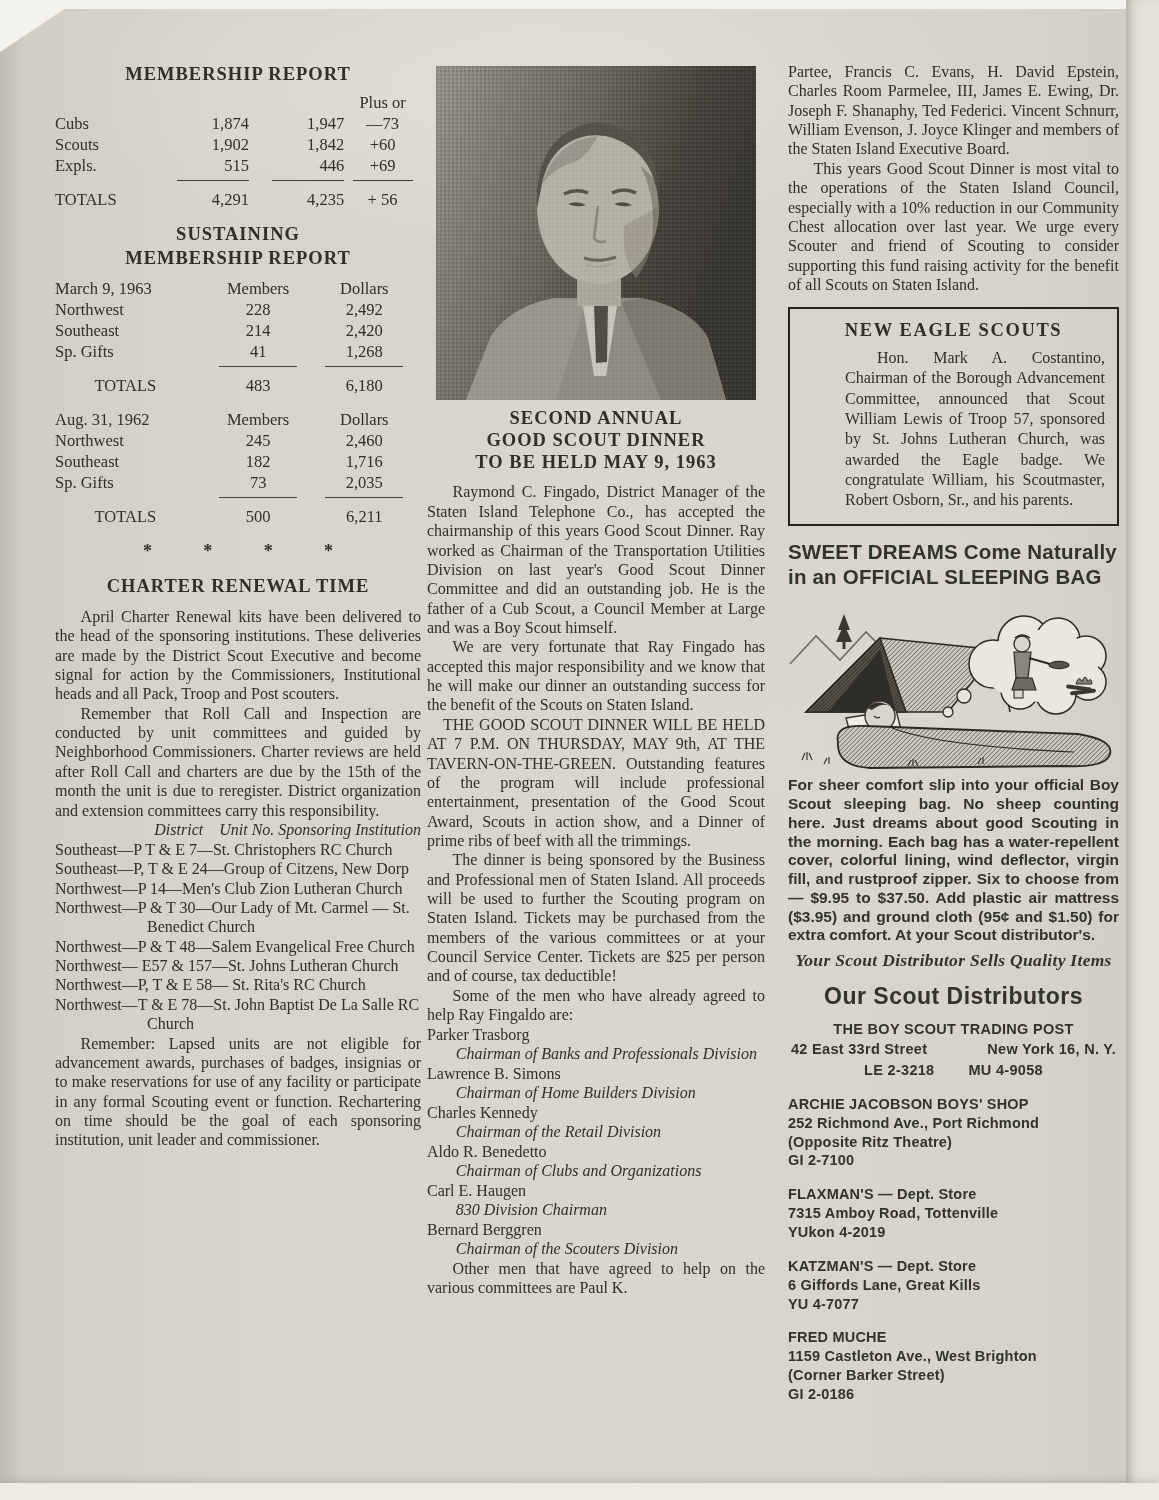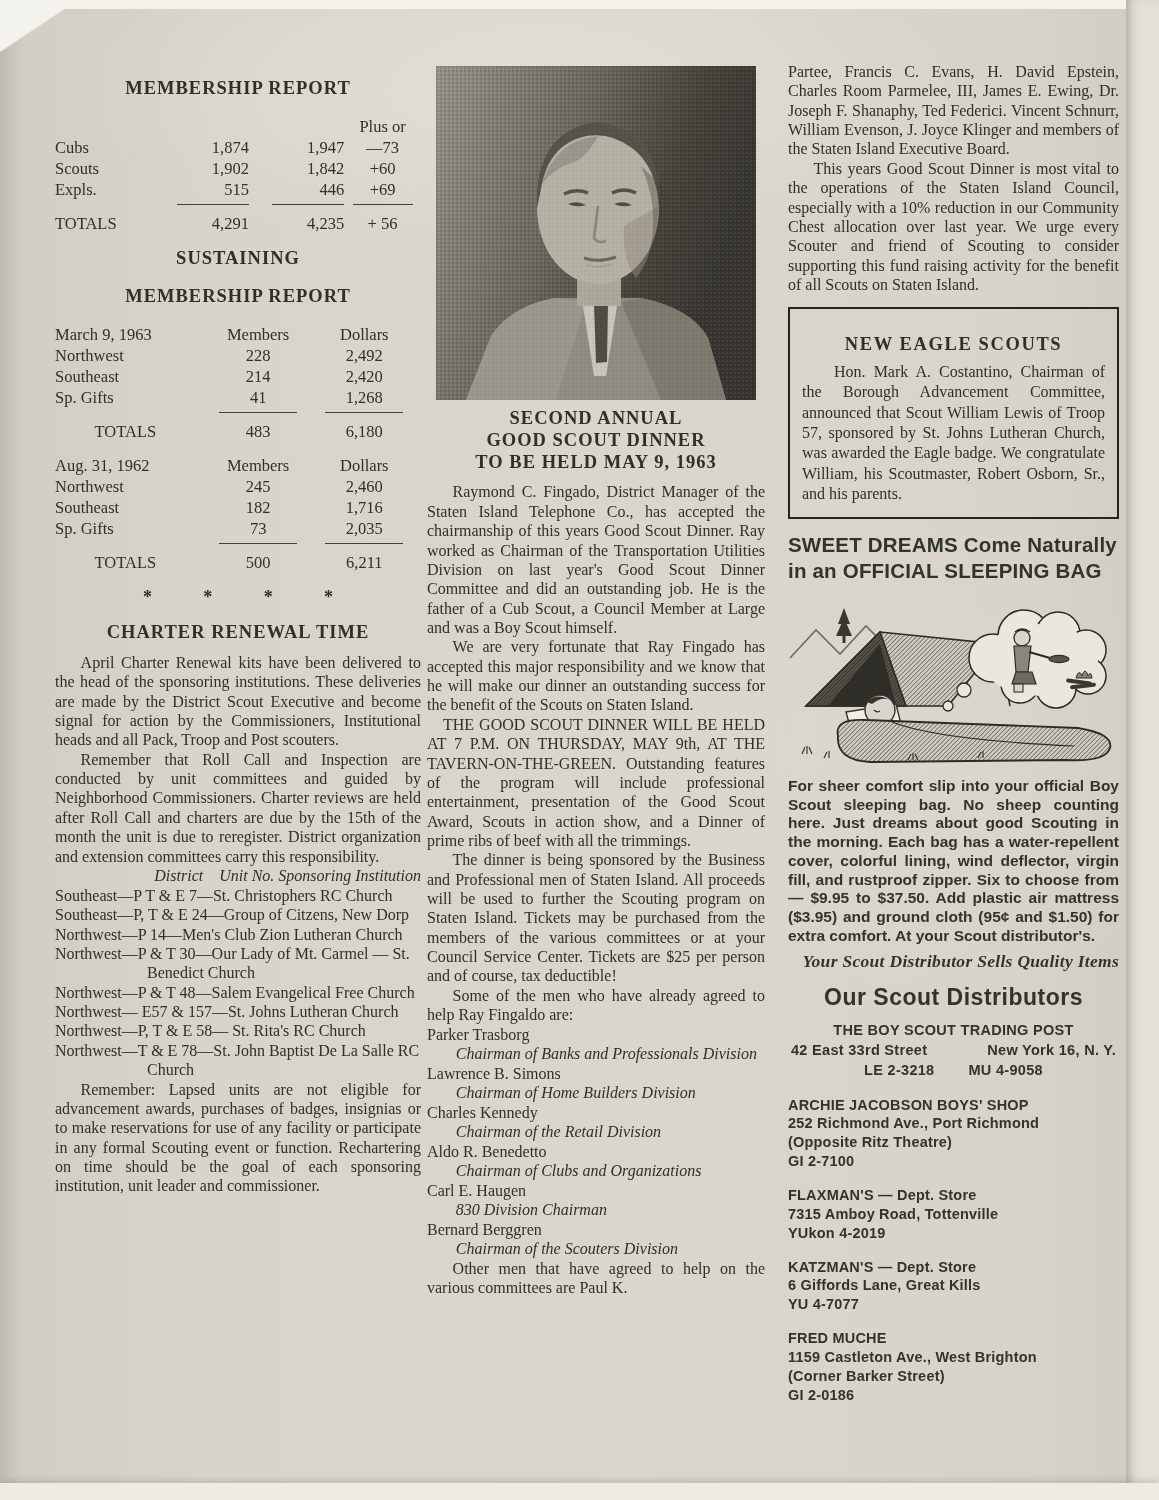--- a/index.html
+++ b/index.html
@@ -20,21 +20,21 @@
 
   .col{position:absolute;top:62px;}
   .col-left{left:55px;width:366px;}
   .col-mid{left:427px;width:338px;top:66px;}
   .col-right{left:788px;width:331px;}
 
   p{margin:0;text-align:justify;line-height:1.21;font-size:16px;}
   .ind{text-indent:1.6em;}
   .ind-sm{text-indent:1em;}
 
-  .h-serif{font-weight:bold;text-align:center;font-size:18.5px;letter-spacing:1px;line-height:1.18;margin:16px;}
+  .h-serif{font-weight:bold;text-align:center;font-size:18.5px;letter-spacing:1px;line-height:1.18;margin:2px;}
 
   table{width:100%;border-collapse:collapse;table-layout:fixed;}
   td{padding:0;font-size:16.5px;line-height:1.28;vertical-align:bottom;}
   .t-right{text-align:right;}
   .t-center{text-align:center;}
   .rule{border-top:1.7px solid #423e37;height:2px;margin-top:4px;}
   .rule-r{width:72px;margin-left:auto;}
   .rule-c{width:60px;margin:4px auto 0;}
   .tot td{padding-top:6px;}
   .tot-label{padding-left:2.4em;}
@@ -45,28 +45,28 @@
   .list-header{font-style:italic;font-size:16px;line-height:1.25;text-align:right;}
 
   .photo{width:320px;height:334px;margin:0 auto 8px;display:block;}
   .mid-title{margin:2px 0 9px;}
 
   .chair-name{text-align:left;font-size:16px;line-height:1.22;}
   .chair-role{font-style:italic;padding-left:1.8em;text-align:left;font-size:16px;line-height:1.22;}
 
   .eagle-box{border:2.5px solid #26231e;margin-top:13px;padding:9px 12px 13px;background:rgba(255,255,255,0.04);}
   .eagle-box .h-serif{letter-spacing:1.6px;margin-bottom:6px;}
-  .eagle-box p{line-height:1.27;}
+  .eagle-box p{line-height:1.27;margin-left:43px;}
 
   .sans{font-family:"Liberation Sans","DejaVu Sans",sans-serif;}
   .ad{margin-top:13px;color:#31332d;}
   .ad-head{font-weight:bold;font-size:20.5px;line-height:1.26;letter-spacing:0.2px;text-align:left;}
-  .ad-body{font-weight:bold;font-size:15.5px;line-height:1.21;text-align:justify;margin-top:13px;}
+  .ad-body{font-weight:bold;font-size:15.5px;line-height:1.21;text-align:justify;margin-top:6px;}
   .ad-tagline{font-weight:bold;font-style:italic;font-size:17.5px;margin-top:5px;letter-spacing:0.3px;
-    font-family:"Liberation Serif",serif;text-align:right;}
+    font-family:"Liberation Serif",serif;text-align:center;}
   .illus{width:331px;height:176px;display:block;margin-top:4px;}
   .dist-title{font-weight:bold;font-size:23px;text-align:center;margin:12px 0 9px;letter-spacing:0.5px;}
   .tp{font-weight:bold;font-size:14.5px;line-height:1.4;text-align:center;letter-spacing:0.3px;}
   .tp-row{display:flex;justify-content:space-between;padding:0 3px;}
   .tp-phones{display:flex;justify-content:center;gap:34px;align-items:center;}
   .dist{font-weight:bold;font-size:14.5px;line-height:1.3;text-align:left;margin-top:15px;letter-spacing:0.2px;}
 </style>
 </head>
 <body>
 

